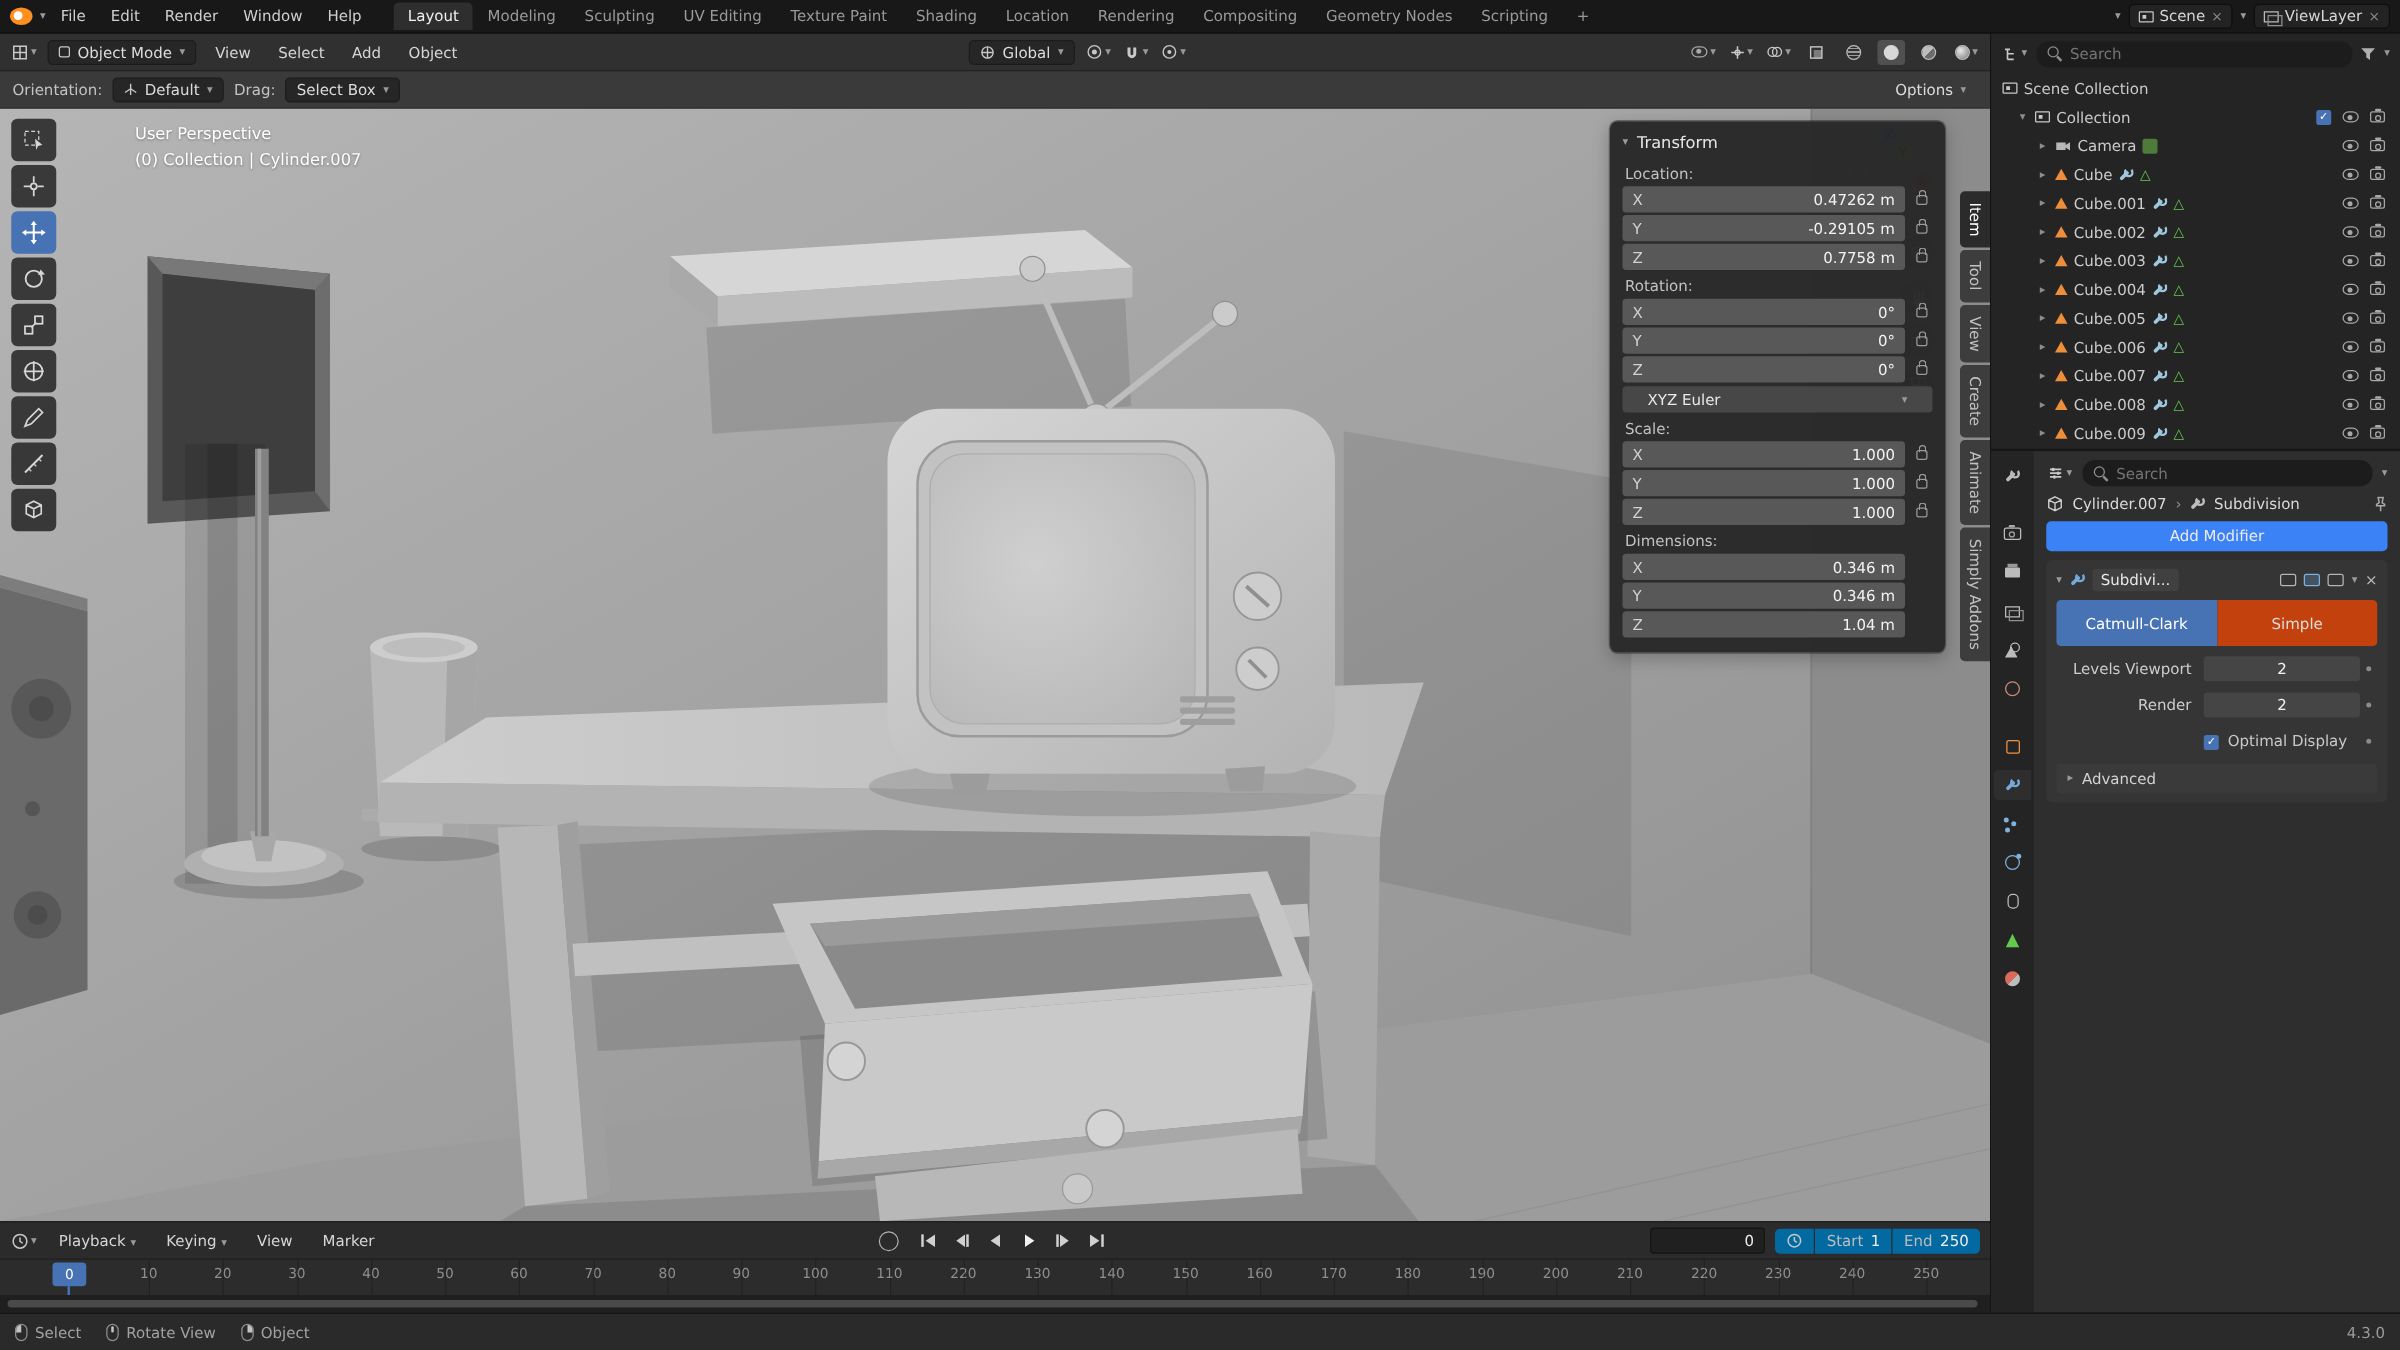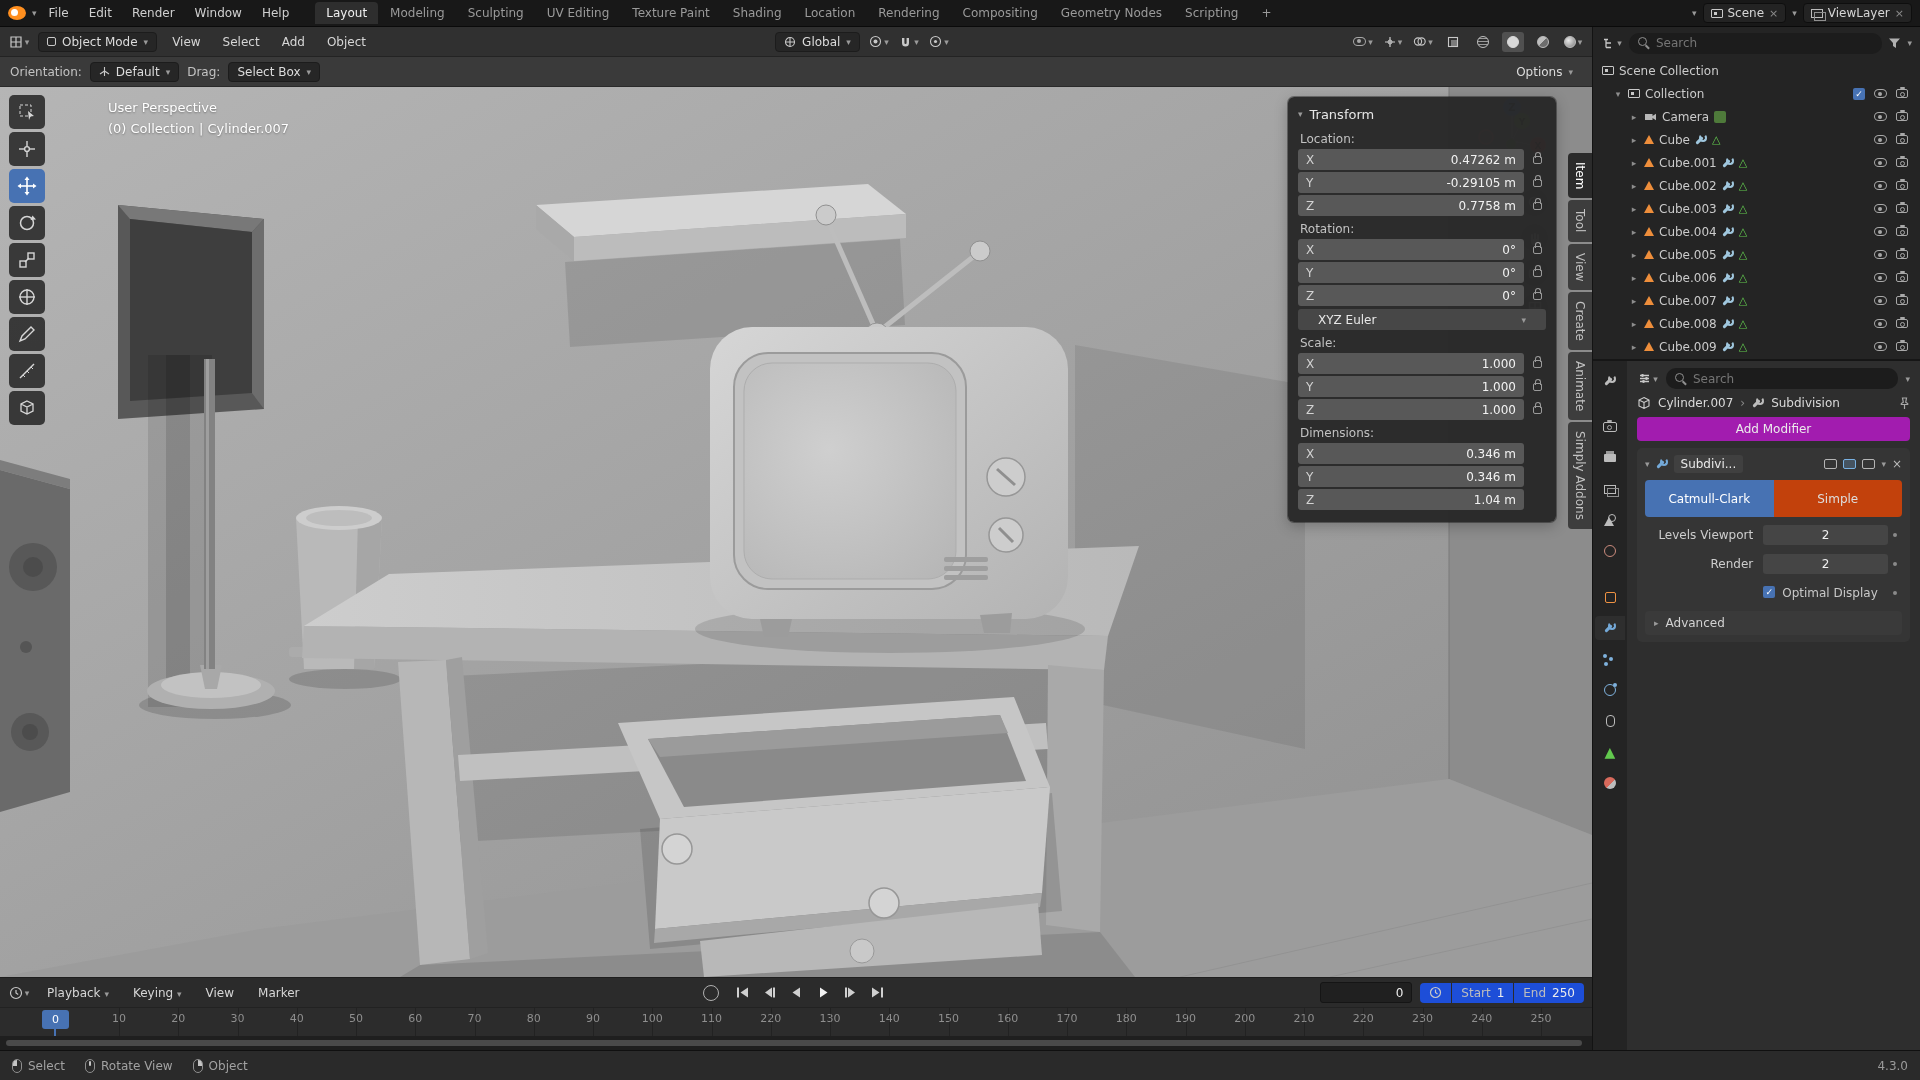--- a/index.html
+++ b/index.html
@@ -103,21 +103,21 @@
   
   .props{flex:1;min-height:0;display:flex;background:#2e2e2e}
   .ptabs{width:34px;background:#242424;display:flex;flex-direction:column;align-items:center;padding-top:8px;gap:7px;flex:none}
   .ptab{width:30px;height:24px;display:flex;align-items:center;justify-content:center;border-radius:4px 0 0 4px;flex:none}
   .ptab.active{background:#2e2e2e}
   .gapb{height:8px;flex:none}
   .pcontent{flex:1;display:flex;flex-direction:column;padding:7px 10px;gap:7px;min-width:0}
   .p-row-head{display:flex;align-items:center;gap:7px}
   .p-crumb{display:flex;align-items:center;gap:7px;color:#dadada}
   .crumb-sep{color:#8a8a8a}
-  .addmod{height:24px;background:#a21caf;border-radius:4px;display:flex;align-items:center;justify-content:center;color:#ebebeb}
+  .addmod{height:24px;background:#3b82f6;border-radius:4px;display:flex;align-items:center;justify-content:center;color:#ebebeb}
   .modpanel{background:#353535;border-radius:5px;padding:7px 8px;display:flex;flex-direction:column;gap:7px}
   .mod-head{display:flex;align-items:center;gap:6px}
   .mod-name{background:#404040;border-radius:3px;padding:2px 7px;color:#e8e8e8}
   .mod-icons{margin-left:auto;display:flex;align-items:center;gap:6px}
   .tglico{width:13px;height:10px;border:1.3px solid #b5b5b5;border-radius:2px;display:inline-block}
   .tglico.blue{border-color:#79b1e2;background:rgba(121,177,226,.25)}
   .segment{display:flex;height:37px;border-radius:4px;overflow:hidden}
   .seg{flex:1;display:flex;align-items:center;justify-content:center}
   .seg.active{background:#4772b3;color:#fff}
   .seg.idle{background:#c2410c;color:#dedede}
@@ -149,21 +149,21 @@
   .camico.big{width:14px;height:10px;border-color:#bcbcbc}
 
   
   .tlhead{height:30px;background:#2b2b2b;display:flex;align-items:center;gap:10px;padding:0 8px;border-top:1px solid #1e1e1e;position:relative;flex:none}
   .transport{position:absolute;left:50%;transform:translateX(-50%);display:flex;align-items:center;gap:3px}
   .tbtn{width:24px;height:20px;border-radius:3px;display:flex;align-items:center;justify-content:center}
   .record{width:16px;height:16px;border-radius:50%;border:1.6px solid #b0b0b0;margin-right:8px}
   .tl-right{margin-left:auto;display:flex;align-items:center;gap:8px}
   .framefield{width:92px;height:21px;background:#202020;border:1px solid #151515;border-radius:3px;display:flex;align-items:center;justify-content:flex-end;padding:0 8px;color:#ececec}
   .rangegrp{display:flex;gap:1px;align-items:center}
-  .rpill{height:20px;background:#1d4ed8;display:flex;align-items:center;gap:6px;padding:0 9px;color:#ececec}
+  .rpill{height:20px;background:#0369a1;display:flex;align-items:center;gap:6px;padding:0 9px;color:#ececec}
   .rpill .lab{color:#bdbdbd}
   .rpill:first-child{border-radius:4px 0 0 4px}.rpill:last-child{border-radius:0 4px 4px 0}
   .ruler{height:29px;background:#2c2c2c;position:relative;border-top:1px solid #222;flex:none}
   .ticks{position:absolute;left:104px;right:36px;top:0;bottom:0;display:flex;justify-content:space-between}
   .tick{position:relative;width:30px;display:flex;justify-content:center;color:#8f8f8f;font-size:11px;padding-top:4px}
   .tick::before{content:"";position:absolute;top:0;bottom:0;left:50%;width:1px;background:rgba(0,0,0,.22)}
   .ph{position:absolute;left:42px;top:2px;width:27px;height:19px;background:#4772b3;border-radius:3px;color:#fff;display:flex;align-items:center;justify-content:center;font-size:11px}
   .ph::after{content:"";position:absolute;top:19px;left:12px;width:2px;height:8px;background:#4772b3}
   .scrollstrip{height:14px;background:#1f1f1f;position:relative;flex:none}
   .hbar{position:absolute;left:6px;right:10px;top:4px;height:6px;background:#4a4a4a;border-radius:3px}
@@ -1061,21 +1061,21 @@
               <span class="pfield">2</span>
               <span class="pdot"></span>
             </div>
             <div class="prow">
               <span class="plabel">Render</span>
               <span class="pfield">2</span>
               <span class="pdot"></span>
             </div>
             <div class="prow">
               <span class="plabel"></span>
-              <span style="display:flex;align-items:flex-start;gap:7px;flex:1">
+              <span style="display:flex;align-items:flex-end;gap:7px;flex:1">
                 <span class="checkbox"></span>
                 <span>Optimal Display</span>
               </span>
               <span class="pdot"></span>
             </div>
             <div class="advanced">
               <span class="caret">▸</span>
               <span>Advanced</span>
             </div>
           </div>

